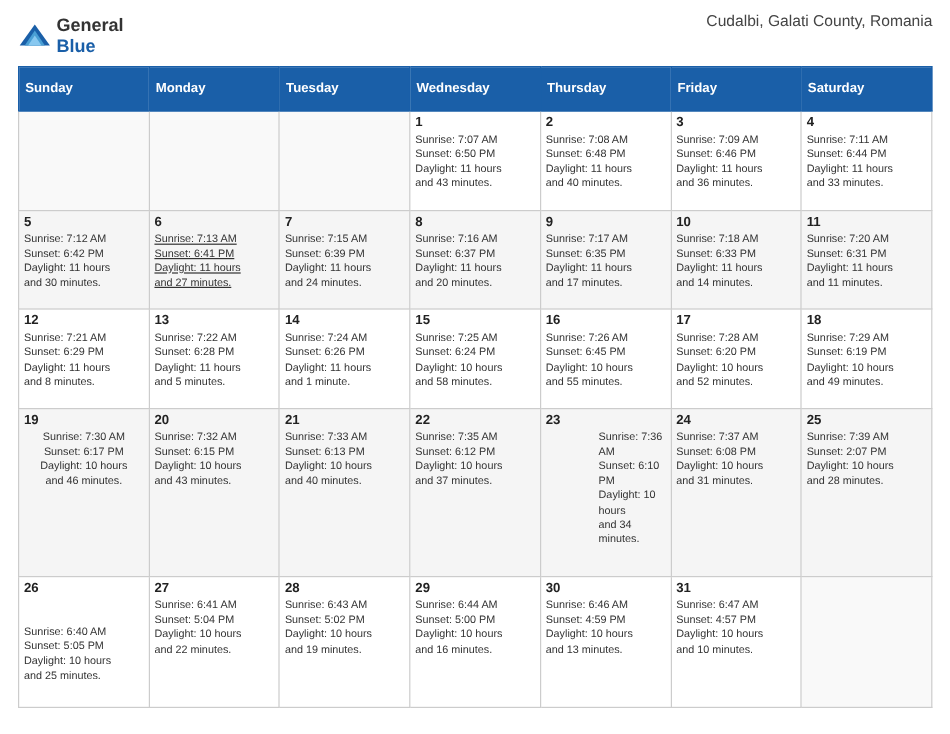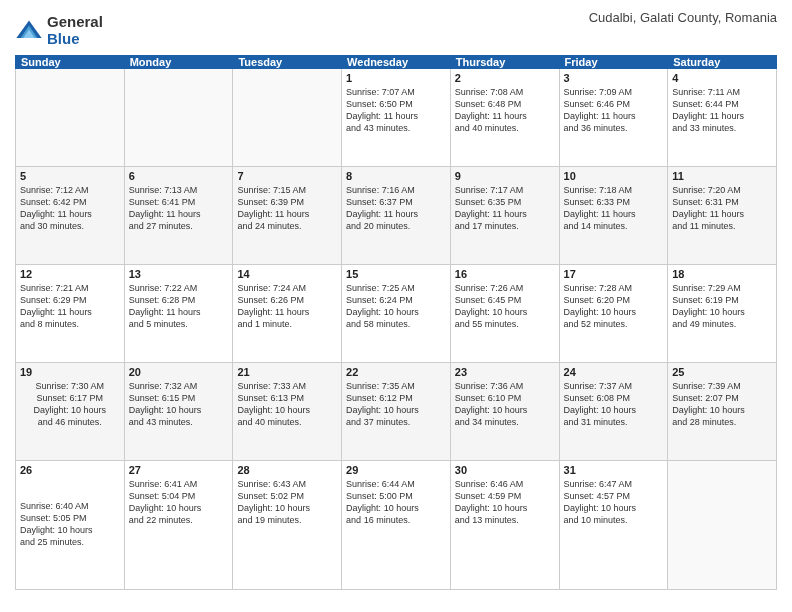--- a/index.html
+++ b/index.html
@@ -67,21 +67,21 @@
       border-collapse: collapse;
       width: 100%;
       table-layout: fixed;
     }
     .calendar th {
       background: #1a5fa8;
       color: #fff;
       font-size: 11px;
       font-weight: bold;
       text-align: left;
-      padding: 0 5px;
+      padding: 12px 5px;
       border: 1px solid #1a5fa8;
     }
     .calendar td {
       border: 1px solid #ccc;
       vertical-align: top;
       padding: 3px 4px;
       font-size: 9.5px;
       color: #333;
       background: #fff;
     }
@@ -174,21 +174,21 @@
         <tr class="row-alt">
           <td>
             <span class="day-number">5</span>
             <div class="day-info" style="white-space: pre-line;">Sunrise: 7:12 AM
 Sunset: 6:42 PM
 Daylight: 11 hours
 and 30 minutes.</div>
           </td>
           <td>
             <span class="day-number">6</span>
-            <div class="day-info" style="white-space: pre-line;">Sunrise: 7:13 AM
+            <div class="day-info" style="white-space: pre-line; text-decoration: underline;">Sunrise: 7:13 AM
 Sunset: 6:41 PM
 Daylight: 11 hours
 and 27 minutes.</div>
           </td>
           <td>
             <span class="day-number">7</span>
             <div class="day-info" style="white-space: pre-line;">Sunrise: 7:15 AM
 Sunset: 6:39 PM
 Daylight: 11 hours
 and 24 minutes.</div>
@@ -297,21 +297,21 @@
           </td>
           <td>
             <span class="day-number">22</span>
             <div class="day-info" style="white-space: pre-line;">Sunrise: 7:35 AM
 Sunset: 6:12 PM
 Daylight: 10 hours
 and 37 minutes.</div>
           </td>
           <td>
             <span class="day-number">23</span>
-            <div class="day-info" style="white-space: pre-line;">Sunrise: 7:36 AM
+            <div class="day-info" style="white-space: pre-line; margin-left: 44px;">Sunrise: 7:36 AM
 Sunset: 6:10 PM
 Daylight: 10 hours
 and 34 minutes.</div>
           </td>
           <td>
             <span class="day-number">24</span>
             <div class="day-info" style="white-space: pre-line;">Sunrise: 7:37 AM
 Sunset: 6:08 PM
 Daylight: 10 hours
 and 31 minutes.</div>

